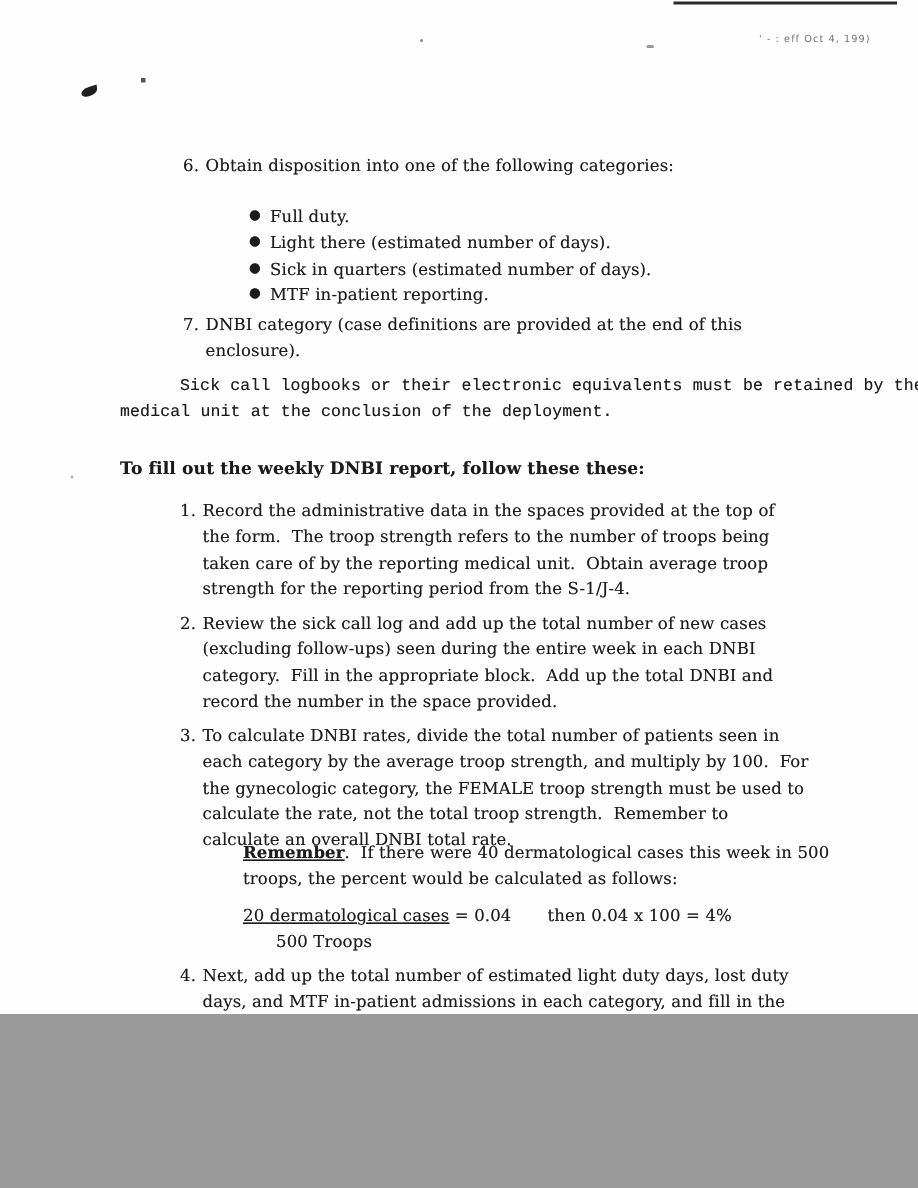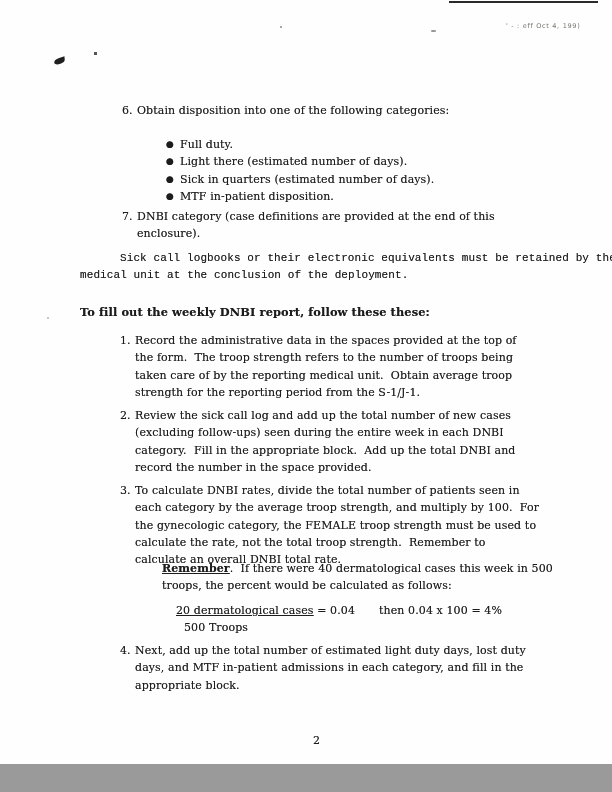--- a/index.html
+++ b/index.html
@@ -1,18 +1,18 @@
 <!DOCTYPE html>
 <html><head>
 <meta charset="utf-8">
 <style>
   html,body{margin:0;padding:0;background:#9a9a9a;}
   .page{
     position:relative;
-    width:612px;height:764px;
+    width:612px;height:676px;
     margin:0 auto;
     background:#fefefe;
     overflow:hidden;
     font-family:"DejaVu Serif","Liberation Serif",serif;
     color:#1c1c1c;
     font-size:11px;
     line-height:17.3px;
     letter-spacing:0.1px;
     text-shadow:0 0 0.3px rgba(0,0,0,0.5);
   }
@@ -52,21 +52,21 @@
   .bullets .btxt{white-space:pre;}
   
   .para{left:80px;top:250px;text-indent:40px;white-space:pre;font-family:Liberation Mono, monospace;}
   
   .heading{left:80px;top:304px;font-weight:700;font-size:11.4px;white-space:pre;}
   
   .example{left:162px;top:560px;white-space:pre;}
   .example .label{font-weight:700;text-decoration:underline;}
   
   .formula{left:162px;top:602px;}
-  .formula .line1{white-space:pre;margin-left:14px;}
+  .formula .line1{white-space:pre;}
   .formula .numer{text-decoration:underline;}
   .formula .then{margin-left:24px;}
   .formula .denom{margin-left:22px;white-space:pre;}
   
   .pagenum{left:313px;top:732px;}
 </style>
 </head>
 <body>
 
 <div class="page">
@@ -92,41 +92,41 @@
     <li>
       <span class="dot">●</span>
       <span class="btxt">Light there (estimated number of days).</span>
     </li>
     <li>
       <span class="dot">●</span>
       <span class="btxt">Sick in quarters (estimated number of days).</span>
     </li>
     <li>
       <span class="dot">●</span>
-      <span class="btxt">MTF in-patient disposition.</span>
+      <span class="btxt">MTF in-patient reporting.</span>
     </li>
   </ul>
 
   <div class="abs row item7">
     <span class="num">7.</span>
     <div class="txt">DNBI category (case definitions are provided at the end of this
 enclosure).</div>
   </div>
 
   <div class="abs para">Sick call logbooks or their electronic equivalents must be retained by the
 medical unit at the conclusion of the deployment.</div>
 
   <div class="abs heading">To fill out the weekly DNBI report, follow these these:</div>
 
   <div class="abs row step1">
     <span class="num">1.</span>
     <div class="txt">Record the administrative data in the spaces provided at the top of
 the form.  The troop strength refers to the number of troops being
 taken care of by the reporting medical unit.  Obtain average troop
-strength for the reporting period from the S-1/J-1.</div>
+strength for the reporting period from the S-1/J-4.</div>
   </div>
   <div class="abs row step2">
     <span class="num">2.</span>
     <div class="txt">Review the sick call log and add up the total number of new cases
 (excluding follow-ups) seen during the entire week in each DNBI
 category.  Fill in the appropriate block.  Add up the total DNBI and
 record the number in the space provided.</div>
   </div>
   <div class="abs row step3">
     <span class="num">3.</span>

